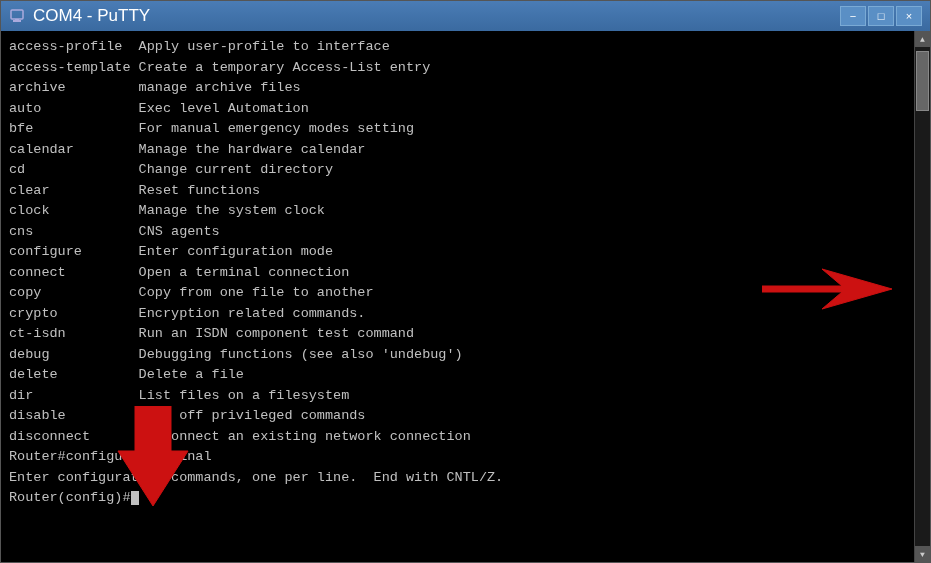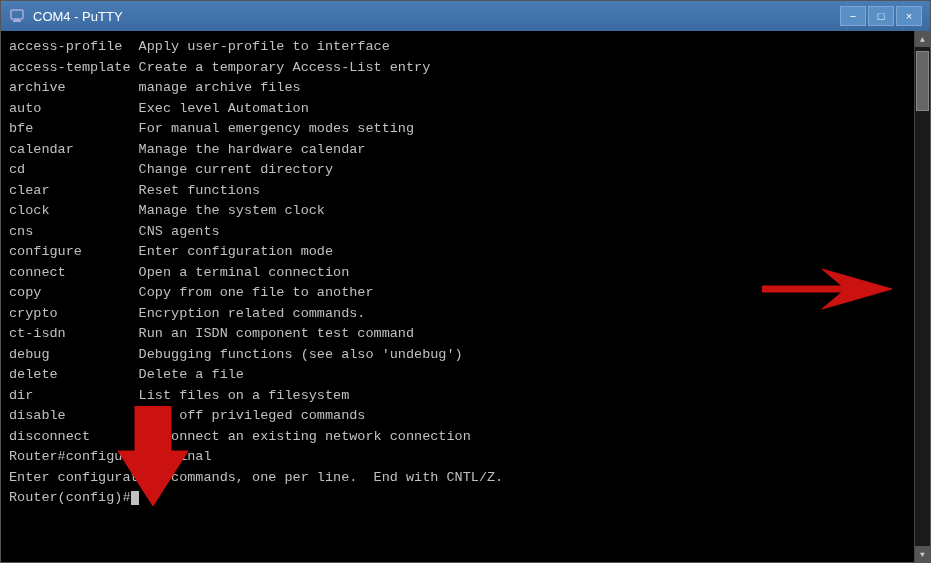--- a/index.html
+++ b/index.html
@@ -39,21 +39,21 @@
       justify-content: center;
     }
 
     .title-bar-icon svg {
       width: 14px;
       height: 14px;
     }
 
     .title-bar-text {
       color: white;
-      font-size: 13px;
+      font-size: 17px;
       font-family: 'Segoe UI', Arial, sans-serif;
       flex: 1;
       font-weight: normal;
     }
 
     .title-bar-buttons {
       display: flex;
       gap: 2px;
     }
 

